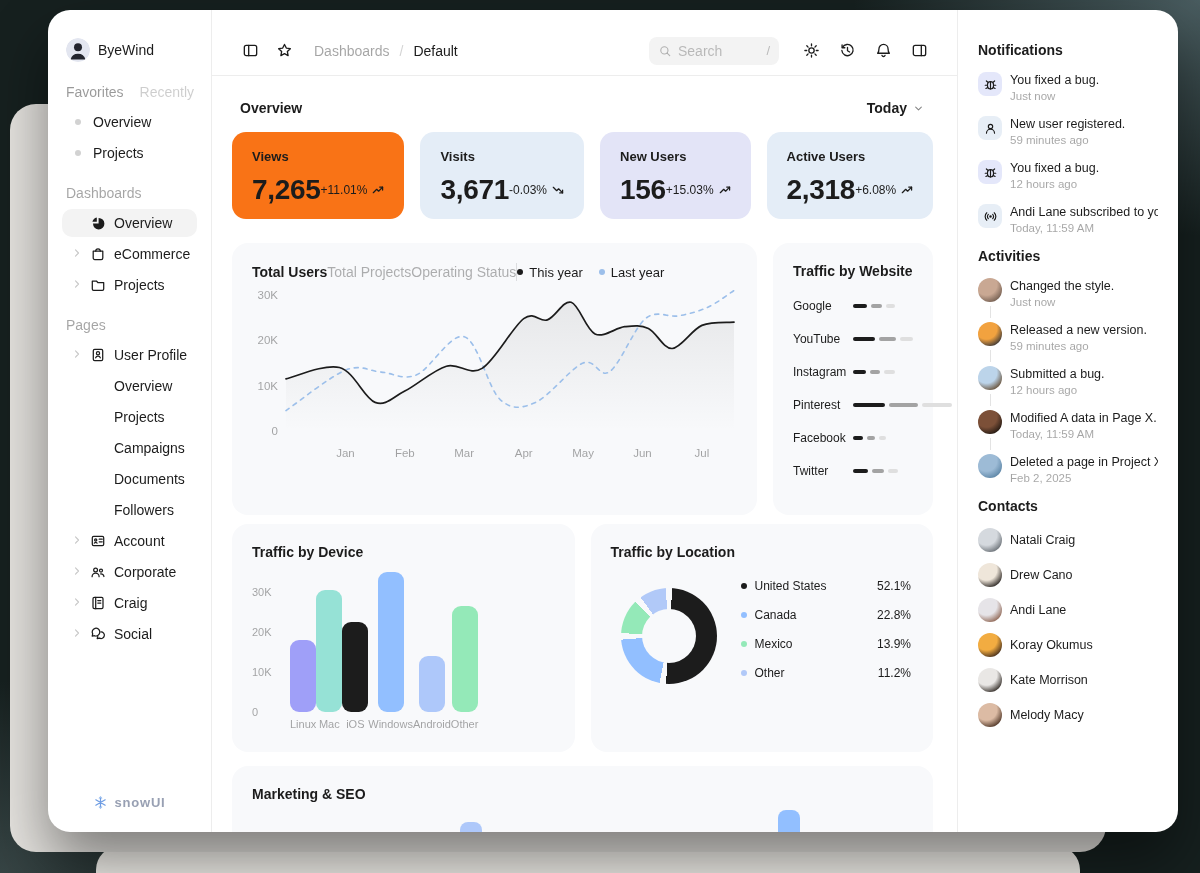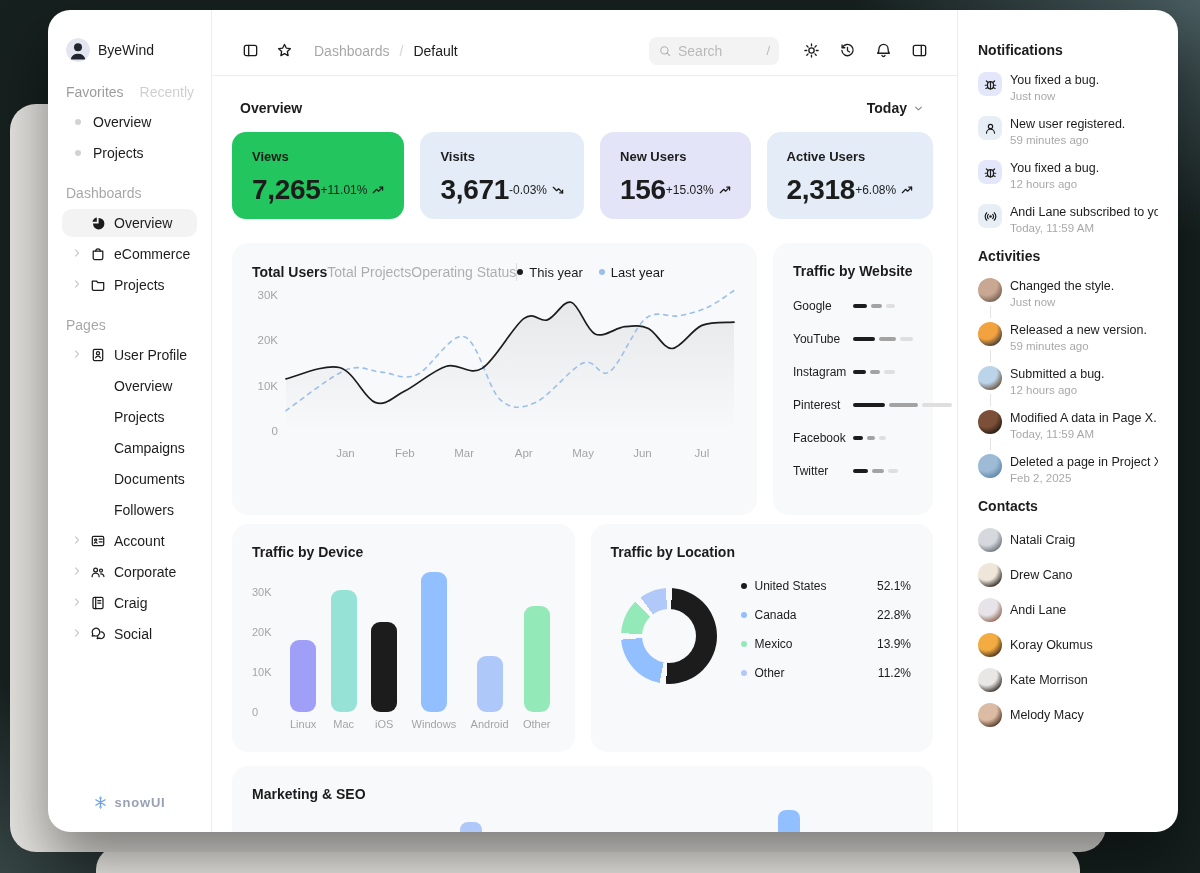--- a/index.html
+++ b/index.html
@@ -89,21 +89,21 @@
   .web-rows{margin-top:18px}
   .web-row{display:flex;align-items:center;height:18px;margin-bottom:15px}
   .web-lbl{font-size:12px;width:60px;flex-shrink:0}
   .web-bars{display:flex;align-items:center;gap:4px}
   .web-bars i{height:4px;border-radius:2px;display:block}
 
   .row2{display:grid;grid-template-columns:1fr 1fr;gap:16px;margin-top:24px;height:218px}
   .bar-chart{display:flex;margin-top:12px}
   .bar-axis{width:34px;position:relative;height:160px;flex-shrink:0}
   .bar-axis span{position:absolute;left:0;font-size:11px;color:rgba(28,28,28,.4)}
-  .bar-plot{flex:1;display:flex;justify-content:space-between;align-items:flex-end;height:160px;padding:0 4px}
+  .bar-plot{flex:1;display:flex;justify-content:flex-start;align-items:flex-end;height:160px;padding:0 4px}
   .bar-col{display:flex;flex-direction:column;align-items:center;justify-content:flex-end}
   .bar{width:26px;border-radius:9px}
   .bar-lbl{font-size:11px;color:rgba(28,28,28,.4);margin-top:6px;height:14px;white-space:nowrap}
 
   .loc-body{display:flex;align-items:center;margin-top:18px;gap:24px}
   .donut{width:96px;height:96px;border-radius:50%;position:relative;flex-shrink:0;margin-left:10px}
   .donut::after{content:"";position:absolute;inset:21px;border-radius:50%;background:#F8F9FB}
   .loc-legend{flex:1;padding-right:2px}
   .loc-row{display:flex;align-items:center;font-size:12px;margin-bottom:13px;height:16px}
   .loc-row .leg-dot{margin-right:8px}
@@ -367,21 +367,21 @@
           <span>Today</span>
           <span class="icon ">
               <svg viewBox="0 0 16 16" fill="none" stroke="currentColor" stroke-width="1.25" stroke-linecap="round" stroke-linejoin="round">
                 <path d="M4.5 6.3 8 9.7l3.5-3.4"></path>
               </svg>
             </span>
         </span>
       </div>
 
       <div class="kpi-row" id="kpi-row">
-          <div class="kpi" style="background:#22c55e">
+          <div class="kpi" style="background:#f97316">
             <div class="kpi-label">Views</div>
             <div class="kpi-row2">
               <span class="kpi-value">7,265</span>
               <span class="kpi-delta">+11.01%<span class="icon ">
                   <svg viewBox="0 0 12 12" fill="none" stroke="currentColor" stroke-width="1.25" stroke-linecap="round" stroke-linejoin="round">
                     <path d="M1.3 8.7 4.7 5.3l1.9 1.9 4-4.1"></path>
                     <path d="M7.7 3.1h2.9V6"></path>
                   </svg>
                 </span></span>
             </div>

